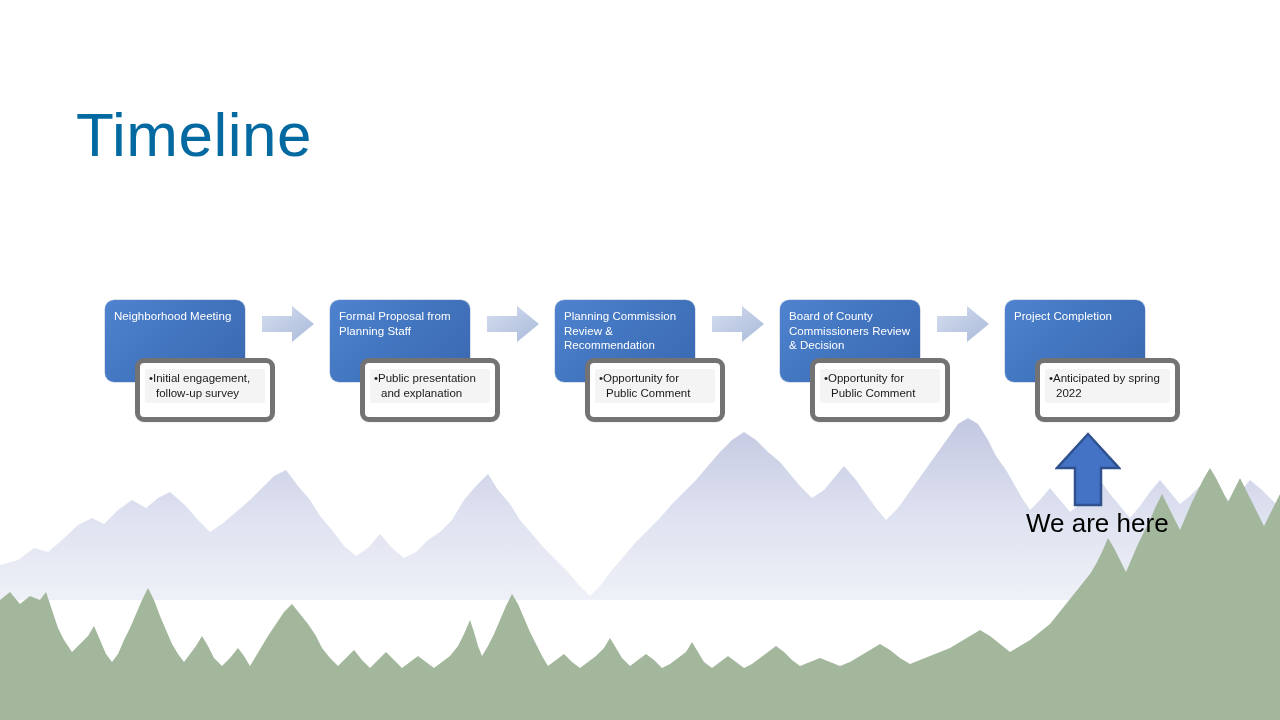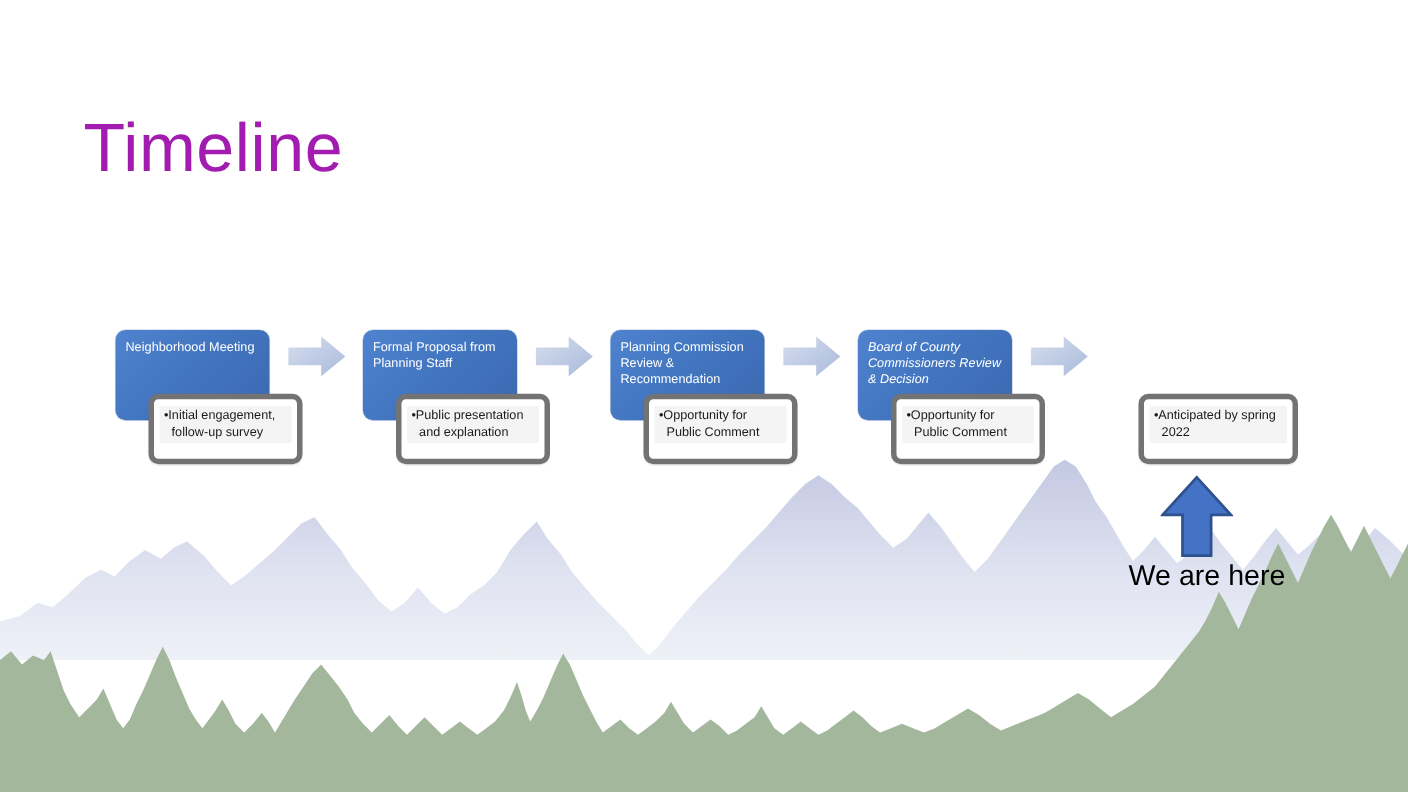--- a/index.html
+++ b/index.html
@@ -29,21 +29,21 @@
 
   
   #page-title {
     position: absolute;
     left: 76px;
     top: 104px;
     font-size: 62px;
     line-height: 1.0;
     font-weight: 400;
     letter-spacing: 0.5px;
-    color: #a21caf;
+    color: #0369a1;
     z-index: 5;
     white-space: nowrap;
   }
 
   
   #process {
     position: absolute;
     left: 0;
     top: 0;
     width: 1280px;
@@ -248,41 +248,44 @@
     <defs>
       <linearGradient id="chev3" x1="0" y1="0" x2="1" y2="1">
         <stop offset="0%" stop-color="#d6deef"></stop>
         <stop offset="100%" stop-color="#a9bada"></stop>
       </linearGradient>
     </defs>
     <path d="M0,11 L30,11 L30,1 L52,19 L30,37 L30,27 L0,27 Z" fill="url(#chev3)"></path>
   </svg>
 
   <div class="stage" style="left:780px; top:300px; width:170px; height:122px;">
-    <div class="stage-box" style="width:140px; height:82px;font-style:italic;">
+    <div class="stage-box" style="width:140px; height:82px;">
       <div class="stage-box-label">Board of County Commissioners Review &amp; Decision</div>
     </div>
     <div class="stage-sub" style="left:30px; top:58px; width:140px; height:64px;">
       <div class="stage-sub-inner">
         <div class="stage-sub-text">•Opportunity for Public Comment</div>
       </div>
     </div>
   </div>
 
   <svg class="chevron" style="left:937px; top:305px;" viewBox="0 0 52 38" xmlns="http://www.w3.org/2000/svg">
     <defs>
       <linearGradient id="chev4" x1="0" y1="0" x2="1" y2="1">
         <stop offset="0%" stop-color="#d6deef"></stop>
         <stop offset="100%" stop-color="#a9bada"></stop>
       </linearGradient>
     </defs>
     <path d="M0,11 L30,11 L30,1 L52,19 L30,37 L30,27 L0,27 Z" fill="url(#chev4)"></path>
   </svg>
 
   <div class="stage" style="left:1005px; top:300px; width:175px; height:122px;">
+    <div class="stage-box" style="width:140px; height:82px;">
+      <div class="stage-box-label">Project Completion</div>
+    </div>
     <div class="stage-sub" style="left:30px; top:58px; width:145px; height:64px;">
       <div class="stage-sub-inner">
         <div class="stage-sub-text">•Anticipated by spring 2022</div>
       </div>
     </div>
   </div>
 
 </div>
 
 <div id="we-are-here">

